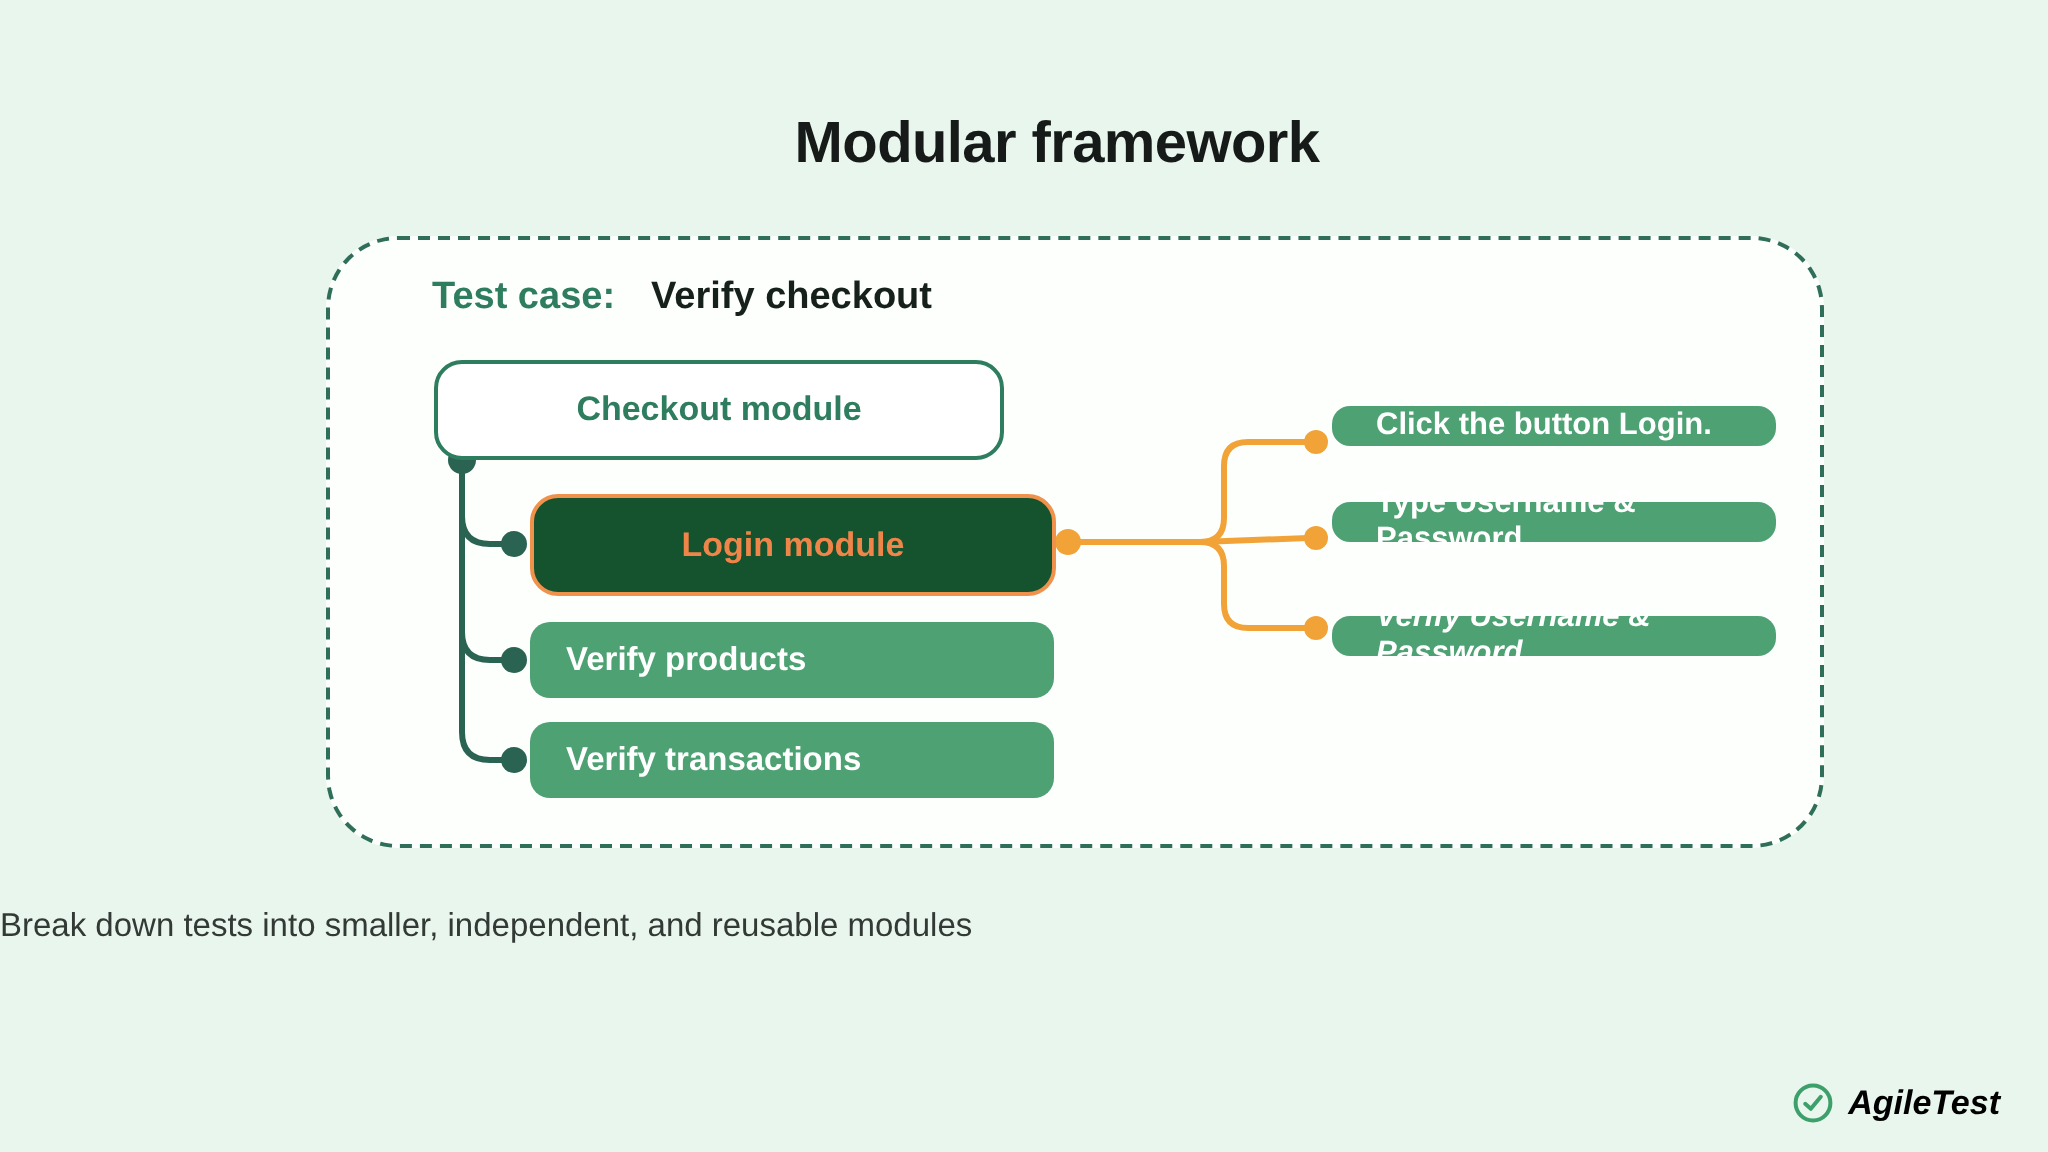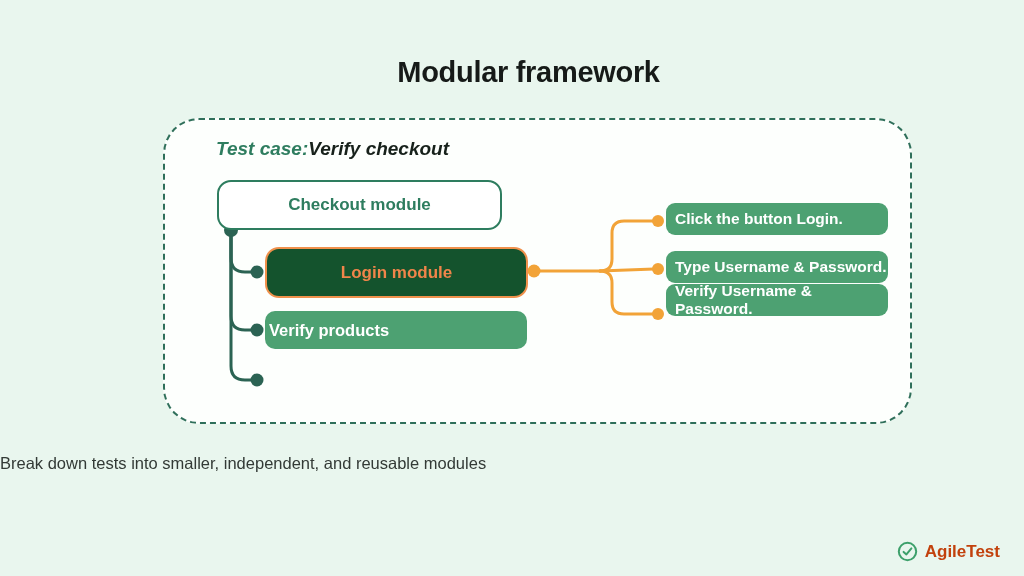--- a/index.html
+++ b/index.html
@@ -37,22 +37,22 @@
     border: 2px dashed #2f6f5a;
     border-radius: 36px;
   }
   .testcase {
     position: absolute;
     left: 216px;
     top: 138px;
     font-size: 19px;
     font-weight: bold;
   }
-  .testcase .tc-label { color: #2e7d5f; font-style: italic; }
-  .testcase .tc-value { color: #17211b; margin-left: 0; font-style: italic; }
+  .testcase .tc-label { color: #2e7d5f; }
+  .testcase .tc-value { color: #17211b; margin-left: 18px; }
 
   .box {
     position: absolute;
     display: flex;
     align-items: center;
     font-weight: bold;
   }
   .box.outline-green {
     left: 217px; top: 180px; width: 285px; height: 50px;
     background: #ffffff;
@@ -72,33 +72,33 @@
     justify-content: center;
   }
   .box.fill-green {
     background: #4da172;
     color: #ffffff;
     border-radius: 10px;
   }
   .box.module-fill {
     left: 265px; width: 262px; height: 38px;
     font-size: 16.5px;
-    padding-left: 4px;
+    padding-left: 18px;
   }
   .box.module-fill.products { top: 311px; }
   .box.module-fill.transactions { top: 361px; }
   .box.step {
-    left: 666px; width: 222px; height: 32px;
+    left: 666px; width: 222px; height: 20px;
     font-size: 15.5px;
-    padding-left: 9px;
+    padding-left: 22px;
     border-radius: 9px;
   }
   .box.step.s1 { top: 203px; }
   .box.step.s2 { top: 251px; }
-  .box.step.s3 { top: 284px; }
+  .box.step.s3 { top: 308px; font-style: italic; }
 
   svg.connectors {
     position: absolute;
     left: 0; top: 0;
     width: 1024px;
     height: 576px;
     pointer-events: none;
   }
   .caption {
     position: absolute;
@@ -113,21 +113,22 @@
     position: absolute;
     right: 24px;
     top: 541px;
     display: flex;
     align-items: center;
     gap: 7px;
   }
   .brand .brand-text {
     font-size: 17px;
     font-weight: bold;
-    color: #c2410c;
+    color: #000000;
+    font-style: italic;
   }
 </style>
 </head>
 <body>
 
 <div class="stage">
 
   <div class="title">Modular framework</div>
 
   <div class="panel"></div>
@@ -169,20 +170,23 @@
   </div>
 
   <div class="box outline-orange">
     <span>Login module</span>
   </div>
 
   <div class="box fill-green module-fill products">
     <span>Verify products</span>
   </div>
 
+  <div class="box fill-green module-fill transactions">
+    <span>Verify transactions</span>
+  </div>
 
   <div class="box fill-green step s1">
     <span>Click the button Login.</span>
   </div>
 
   <div class="box fill-green step s2">
     <span>Type Username  &amp; Password.</span>
   </div>
 
   <div class="box fill-green step s3">

